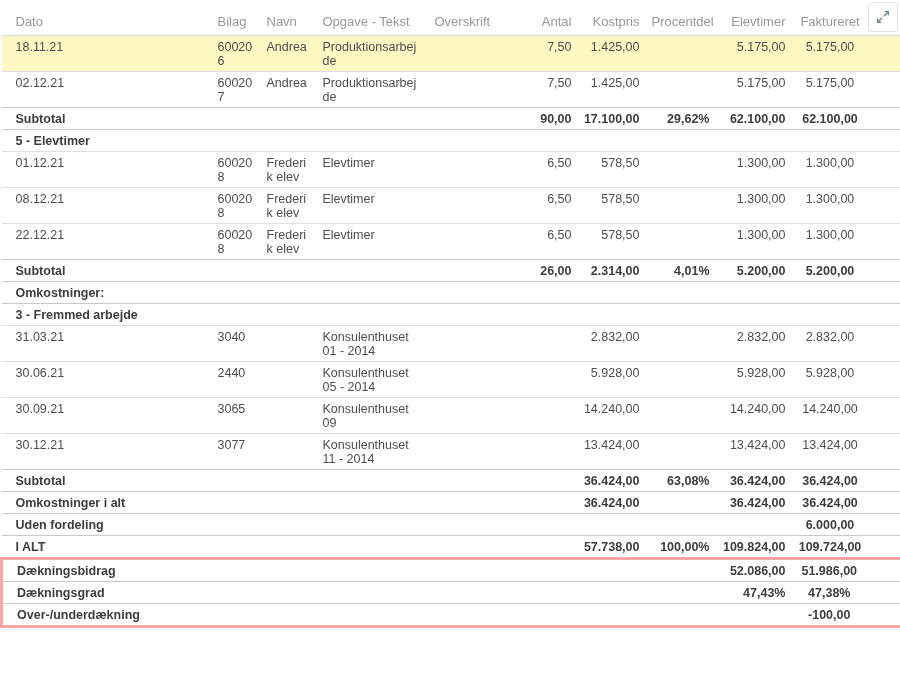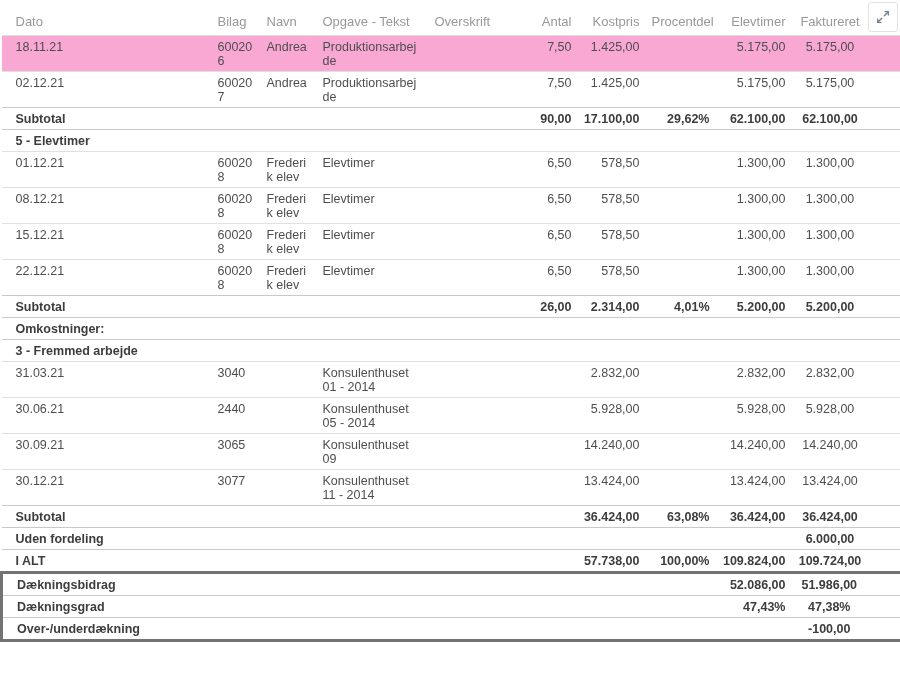--- a/index.html
+++ b/index.html
@@ -53,26 +53,26 @@
   th.al, td.al { text-align: left; }
   th.ar, td.ar { text-align: right; }
   th.col-dato, td.col-dato { padding-left: 14px; }
   th.col-faktureret, td.col-faktureret { padding-right: 39px; text-align: center; }
 
   tr.row-subtotal td, tr.row-section td, tr.row-total td, tr.row-highlight td {
     font-weight: bold;
     color: #3d3d3d;
     border-top-color: #c9c9c9;
   }
-  tr.row-selected td { background: #f9a8d4; }
+  tr.row-selected td { background: #fef9c3; }
   thead tr th { border-top: none; }
   tbody.first-row-noline tr:first-child td { border-top: none; }
 
   tbody.gold {
-    border: 3px solid #737373;
+    border: 3px solid #fca5a5;
   }
   tbody.gold tr:first-child td { border-top: none; }
 
   .expand-btn {
     position: absolute;
     top: 2px;
     right: 2px;
     width: 30px;
     height: 30px;
     background: #ffffff;
@@ -195,32 +195,20 @@
           <td class="col-navn al">Frederik elev</td>
           <td class="col-opgave al">Elevtimer</td>
           <td class="col-overskrift al"></td>
           <td class="col-antal ar">6,50</td>
           <td class="col-kostpris ar">578,50</td>
           <td class="col-procentdel ar"></td>
           <td class="col-salgspris ar">1.300,00</td>
           <td class="col-faktureret ar">1.300,00</td>
         </tr>
         <tr class="row-data">
-          <td class="col-dato al">15.12.21</td>
-          <td class="col-bilag al">600208</td>
-          <td class="col-navn al">Frederik elev</td>
-          <td class="col-opgave al">Elevtimer</td>
-          <td class="col-overskrift al"></td>
-          <td class="col-antal ar">6,50</td>
-          <td class="col-kostpris ar">578,50</td>
-          <td class="col-procentdel ar"></td>
-          <td class="col-salgspris ar">1.300,00</td>
-          <td class="col-faktureret ar">1.300,00</td>
-        </tr>
-        <tr class="row-data">
           <td class="col-dato al">22.12.21</td>
           <td class="col-bilag al">600208</td>
           <td class="col-navn al">Frederik elev</td>
           <td class="col-opgave al">Elevtimer</td>
           <td class="col-overskrift al"></td>
           <td class="col-antal ar">6,50</td>
           <td class="col-kostpris ar">578,50</td>
           <td class="col-procentdel ar"></td>
           <td class="col-salgspris ar">1.300,00</td>
           <td class="col-faktureret ar">1.300,00</td>
@@ -315,20 +303,32 @@
           <td class="col-navn al"></td>
           <td class="col-opgave al"></td>
           <td class="col-overskrift al"></td>
           <td class="col-antal ar"></td>
           <td class="col-kostpris ar">36.424,00</td>
           <td class="col-procentdel ar">63,08%</td>
           <td class="col-salgspris ar">36.424,00</td>
           <td class="col-faktureret ar">36.424,00</td>
         </tr>
         <tr class="row-total">
+          <td class="col-dato al">Omkostninger i alt</td>
+          <td class="col-bilag al"></td>
+          <td class="col-navn al"></td>
+          <td class="col-opgave al"></td>
+          <td class="col-overskrift al"></td>
+          <td class="col-antal ar"></td>
+          <td class="col-kostpris ar">36.424,00</td>
+          <td class="col-procentdel ar"></td>
+          <td class="col-salgspris ar">36.424,00</td>
+          <td class="col-faktureret ar">36.424,00</td>
+        </tr>
+        <tr class="row-total">
           <td class="col-dato al">Uden fordeling</td>
           <td class="col-bilag al"></td>
           <td class="col-navn al"></td>
           <td class="col-opgave al"></td>
           <td class="col-overskrift al"></td>
           <td class="col-antal ar"></td>
           <td class="col-kostpris ar"></td>
           <td class="col-procentdel ar"></td>
           <td class="col-salgspris ar"></td>
           <td class="col-faktureret ar">6.000,00</td>

